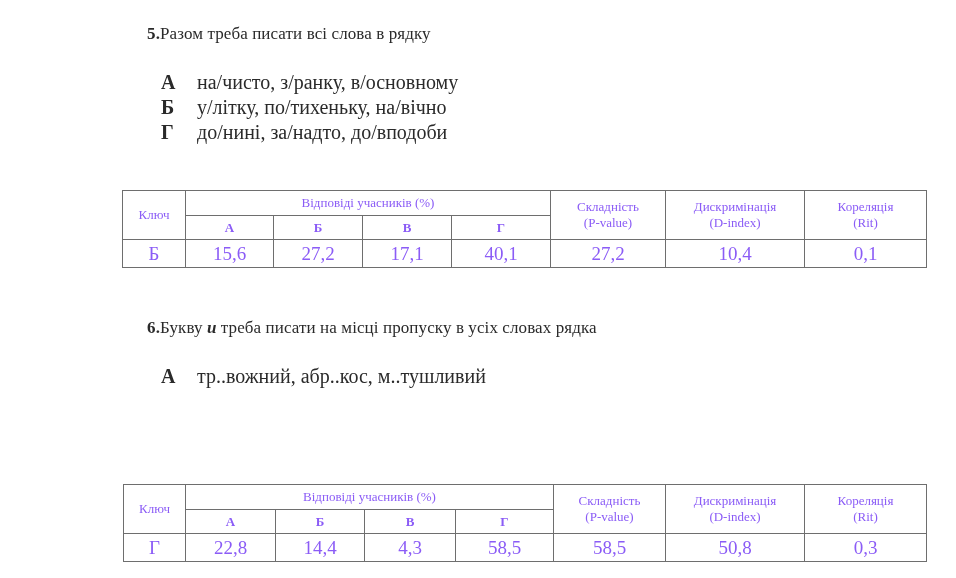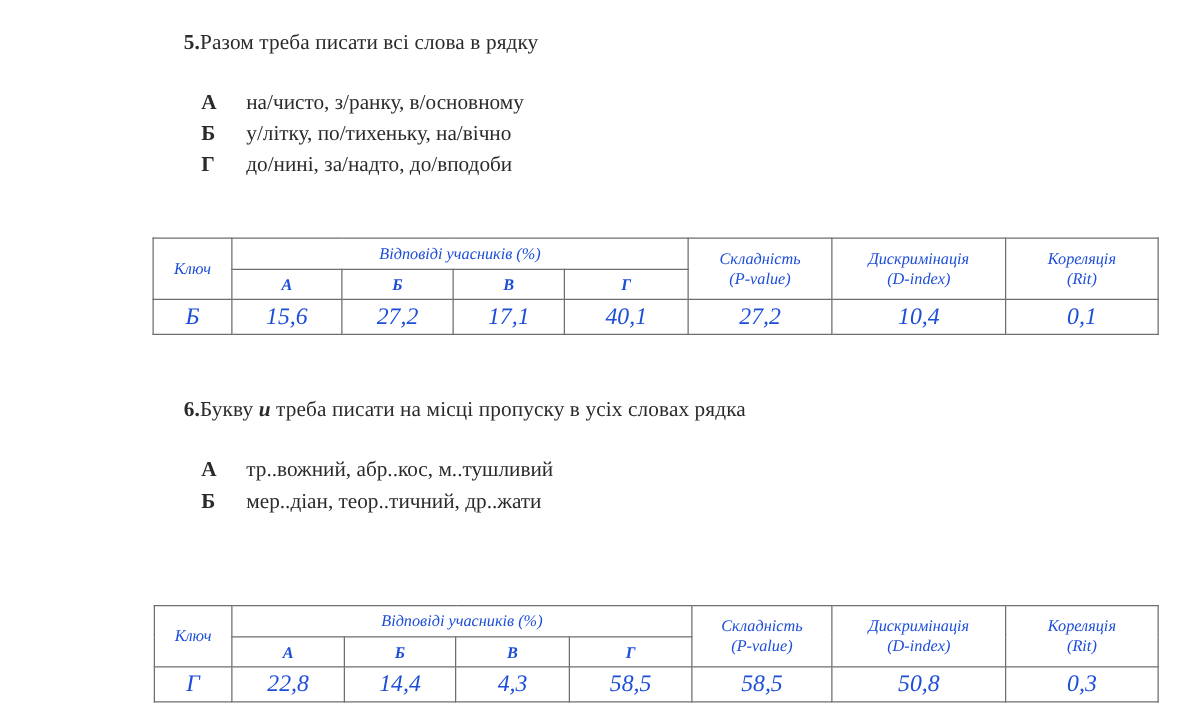--- a/index.html
+++ b/index.html
@@ -8,25 +8,25 @@
     font-family: "DejaVu Serif", "Liberation Serif", serif;
     color: #2a2a2a;
   }
   .q-title {
     position: absolute; left: 124px; font-size: 17px; line-height: 20px;
     font-family: "Liberation Serif", "DejaVu Serif", serif; letter-spacing: 0.1px; text-align: right;
   }
   .q-num { font-weight: bold; display: inline-block; width: 36px; }
   .q-text em { font-weight: bold; font-style: italic; }
   .opts { position: absolute; left: 161px; font-family: "Liberation Serif", "DejaVu Serif", serif; }
-  .opt { height: 25px; line-height: 22px; font-size: 17px; white-space: nowrap; }
+  .opt { height: 25px; line-height: 22px; font-size: 20px; white-space: nowrap; }
   .opt-letter { display: inline-block; width: 36px; font-weight: bold; }
   table.stats {
     position: absolute; border-collapse: collapse; table-layout: fixed;
-    font-family: "Liberation Serif", "DejaVu Serif", serif; color: #1d4ed8; font-style: italic;
+    font-family: "Liberation Serif", "DejaVu Serif", serif; color: #8b5cf6;
   }
   table.stats td {
     border: 1.5px solid #6e6e6e; text-align: center; vertical-align: middle;
     padding: 0; overflow: hidden;
   }
   .h-small { font-size: 13px; line-height: 16px; }
   .h-letter { font-size: 13px; font-weight: bold; }
   .v-cell { font-size: 19px; }
 </style>
 </head>
@@ -79,21 +79,20 @@
   </tr>
 </tbody>
   </table>
 
 <div class="q-title" style="top:318px;">
   <span class="q-num">6.</span><span class="q-text"><span>Букву </span><em>и</em><span> треба писати на місці пропуску в усіх словах рядка</span></span>
 </div>
 
 <div class="opts" style="top:365px;">
   <div class="opt"><span class="opt-letter">А</span><span>тр..вожний, абр..кос, м..тушливий</span></div>
-  <div class="opt"><span class="opt-letter">Б</span><span>мер..діан, теор..тичний, др..жати</span></div>
 </div>
 
 <table class="stats" style="left:123px; top:484px; width:803px;">
   <colgroup>
     <col style="width:62px">
       <col style="width:90px">
       <col style="width:89px">
       <col style="width:91px">
       <col style="width:98px">
       <col style="width:112px">

